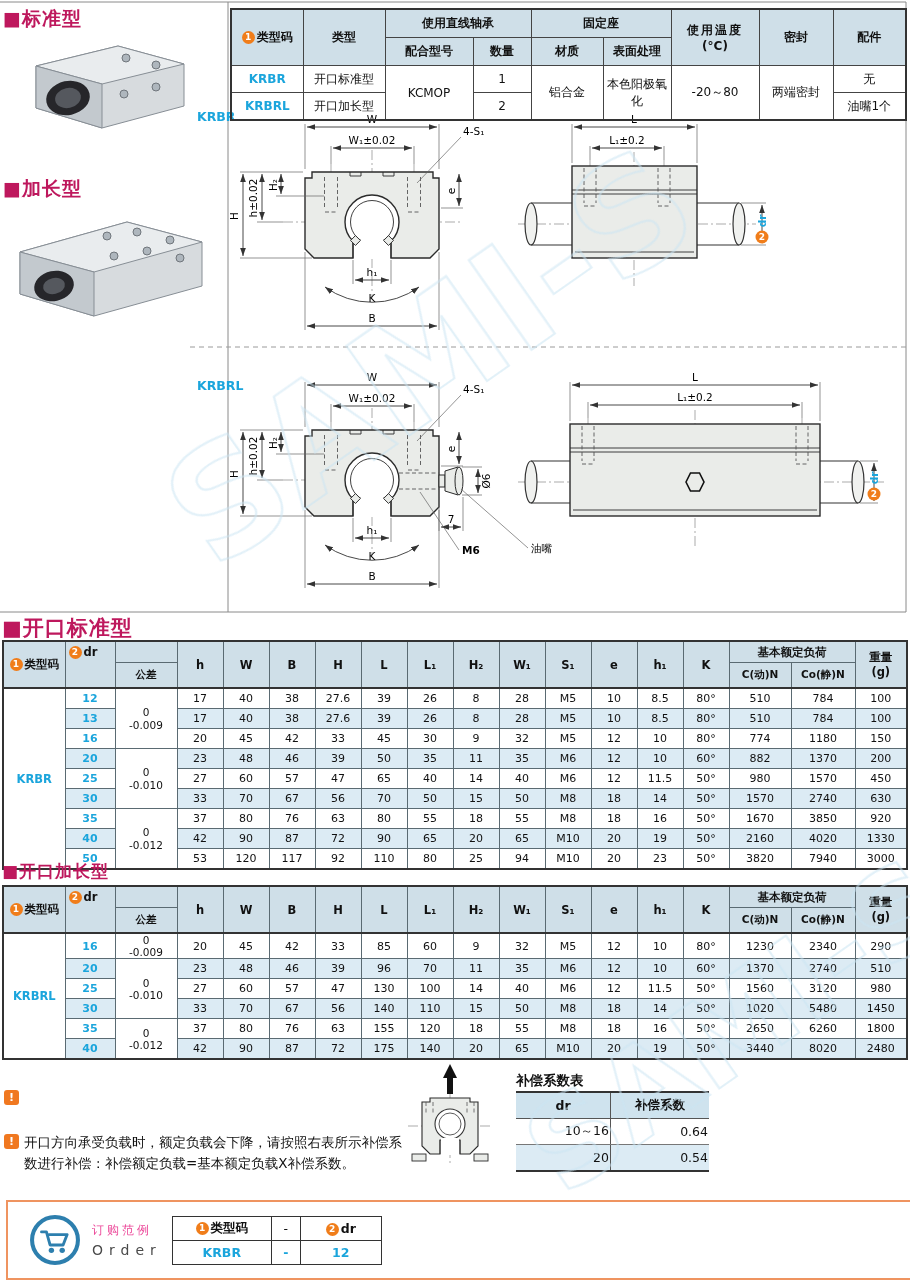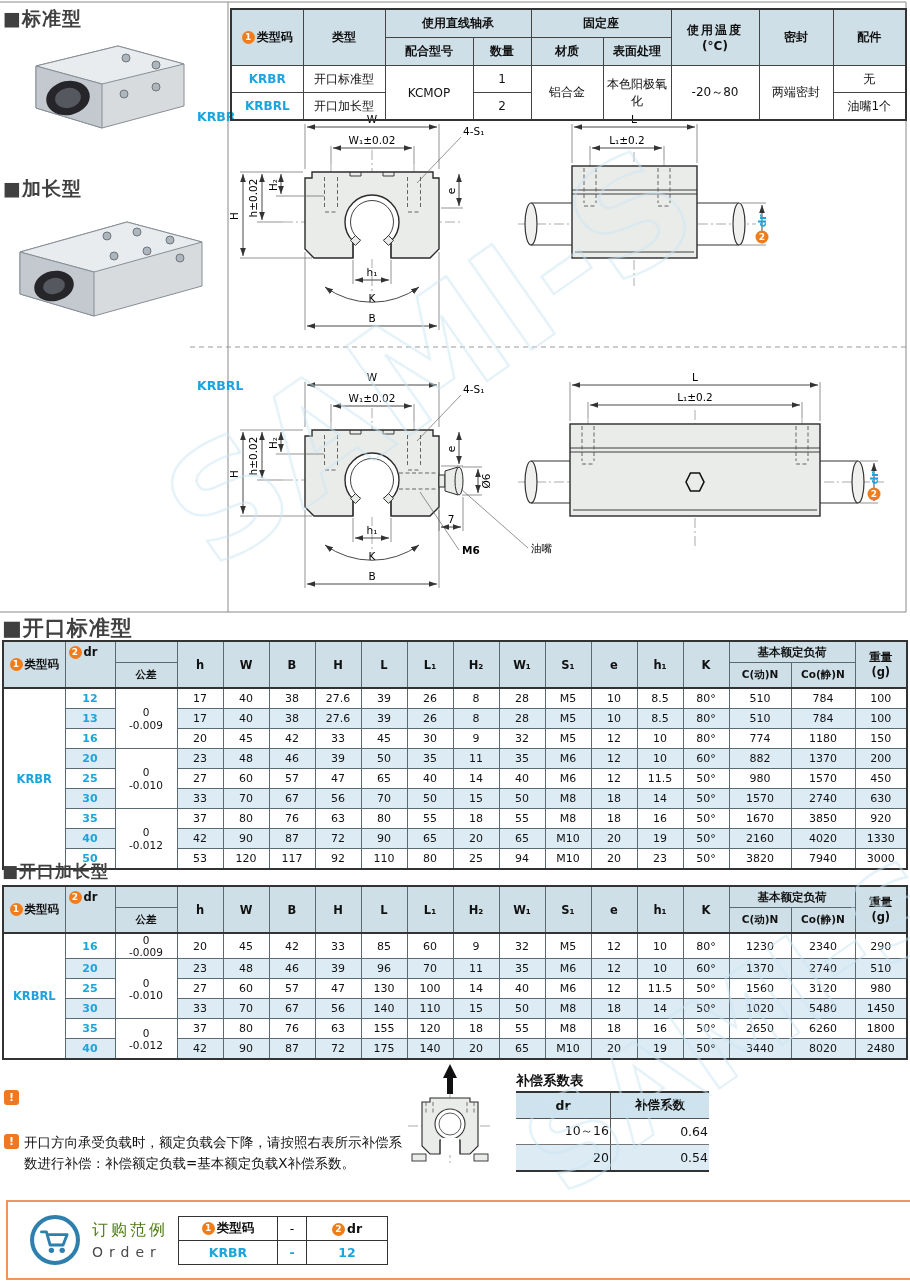--- a/index.html
+++ b/index.html
@@ -1,19 +1,19 @@
 <!DOCTYPE html>
 <html><head>
 <meta charset="utf-8">
 <style>
   html,body{margin:0;padding:0;background:#fff;}
   body{font-family:"DejaVu Sans","Liberation Sans",sans-serif;color:#111;}
   #page{position:relative;width:910px;height:1287px;background:#fff;overflow:hidden;}
   .abs{position:absolute;}
-  .sec-title{font-size:19px;font-weight:bold;letter-spacing:1px;color:#404040;text-align:right;}
+  .sec-title{font-size:19px;font-weight:bold;letter-spacing:1px;color:#be185d;text-align:right;}
   .cyan{color:#1ba5dc;font-weight:bold;}
   .badge{display:inline-block;width:13px;height:13px;border-radius:50%;background:#f07d1a;color:#fff;
          font-size:9px;line-height:13px;text-align:center;font-weight:bold;vertical-align:1px;margin-right:2px;}
   
   table.spec{position:absolute;left:230px;top:8px;border-collapse:collapse;table-layout:fixed;
              font-size:12px;border:2px solid #333;}
   .spec th,.spec td{border:1px solid #444;text-align:center;padding:2px 1px;overflow:hidden;}
   .spec th{background:#cfdfe8;font-weight:bold;height:23px;}
   .spec td{height:22px;}
   
@@ -41,21 +41,21 @@
              border-top:2px solid #333;border-bottom:2px solid #333;}
   .comp th{background:#cfe3ee;border-bottom:1px solid #555;font-weight:bold;height:23px;}
   .comp td{border-bottom:1px solid #777;height:23px;text-align:right;}
   .comp th:first-child,.comp td:first-child{border-right:1px solid #555;width:92px;}
   .comp th:last-child,.comp td:last-child{width:96px;}
   .comp tr.altc td{background:#dcebf4;}
   
   #order-box{position:absolute;left:6px;top:1200px;width:890px;height:76px;border:2px solid #ef9460;
              display:flex;align-items:center;padding-left:20px;box-sizing:content-box;}
   .order-labels{margin-left:10px;}
-  .o-cn{font-size:16px;letter-spacing:3px;color:#4d7c0f;}
+  .o-cn{font-size:12px;letter-spacing:3px;color:#ec4899;}
   .o-en{font-size:14px;letter-spacing:6px;color:#4a4a4a;margin-top:3px;}
   table.ord{border-collapse:collapse;font-size:12.5px;margin-left:10px;}
   .ord td{border:1.5px solid #333;text-align:center;height:21px;}
   .ord td:nth-child(1){width:96px;}
   .ord td:nth-child(2){width:26px;}
   .ord td:nth-child(3){width:78px;}
   .ord .oh{font-weight:bold;}
   
   #drawings{position:absolute;left:0;top:0;pointer-events:none;}
   #drawings .frame{stroke:#8a8a8a;stroke-width:1;fill:none;}

